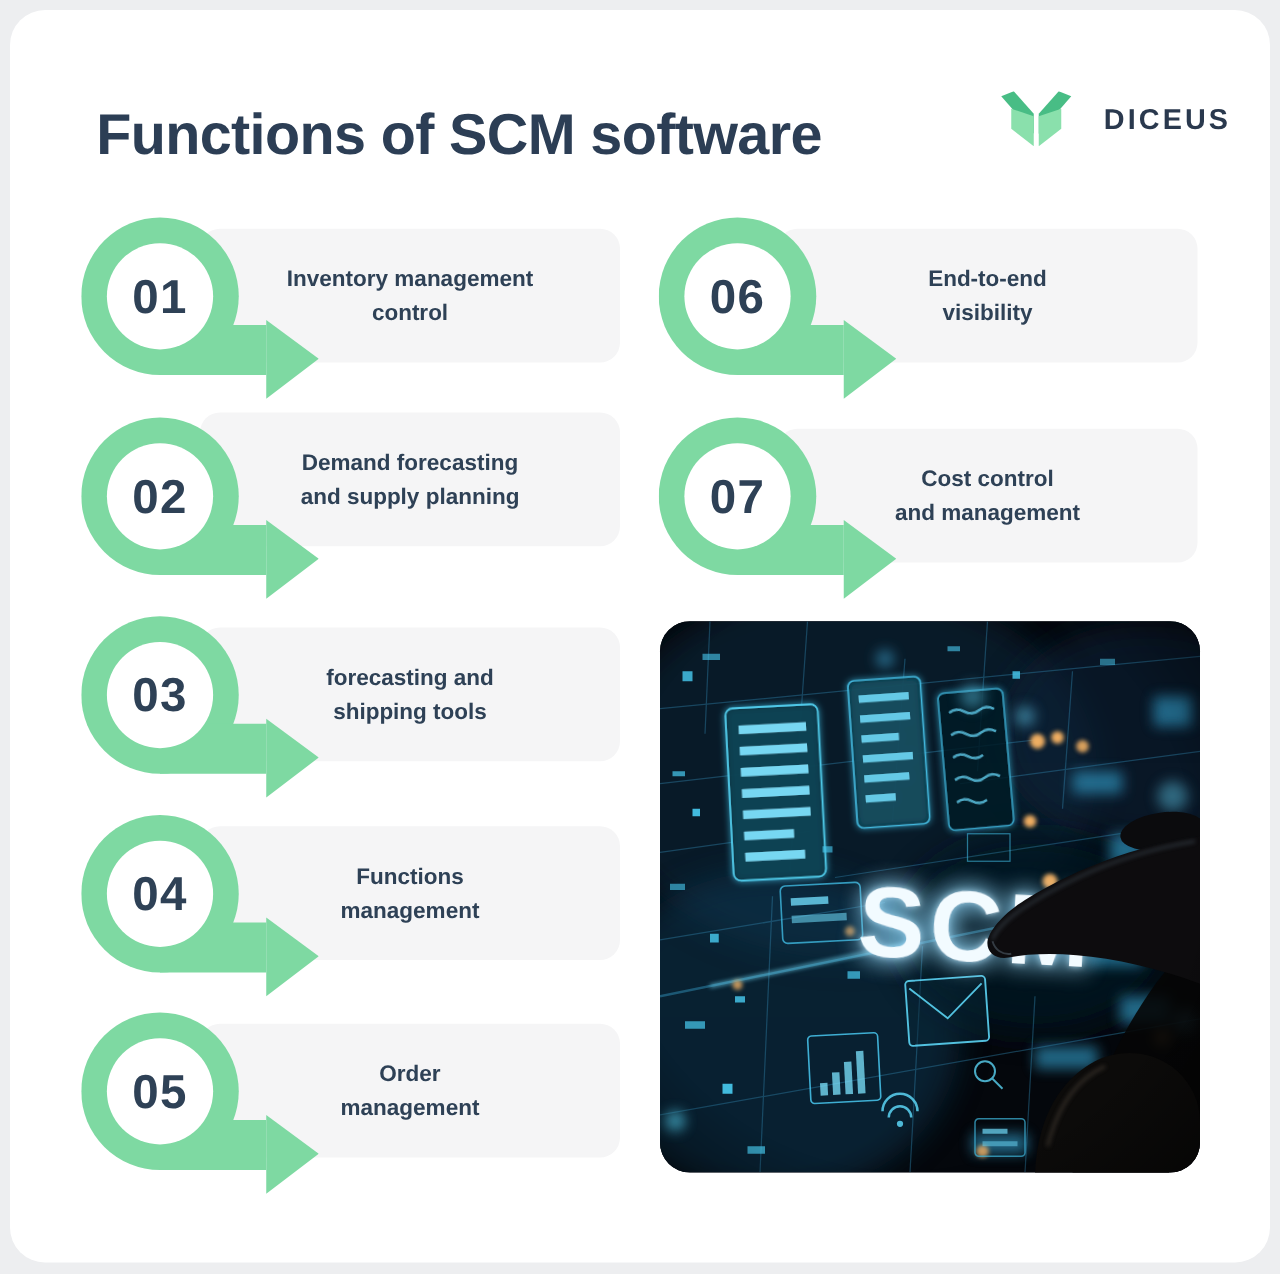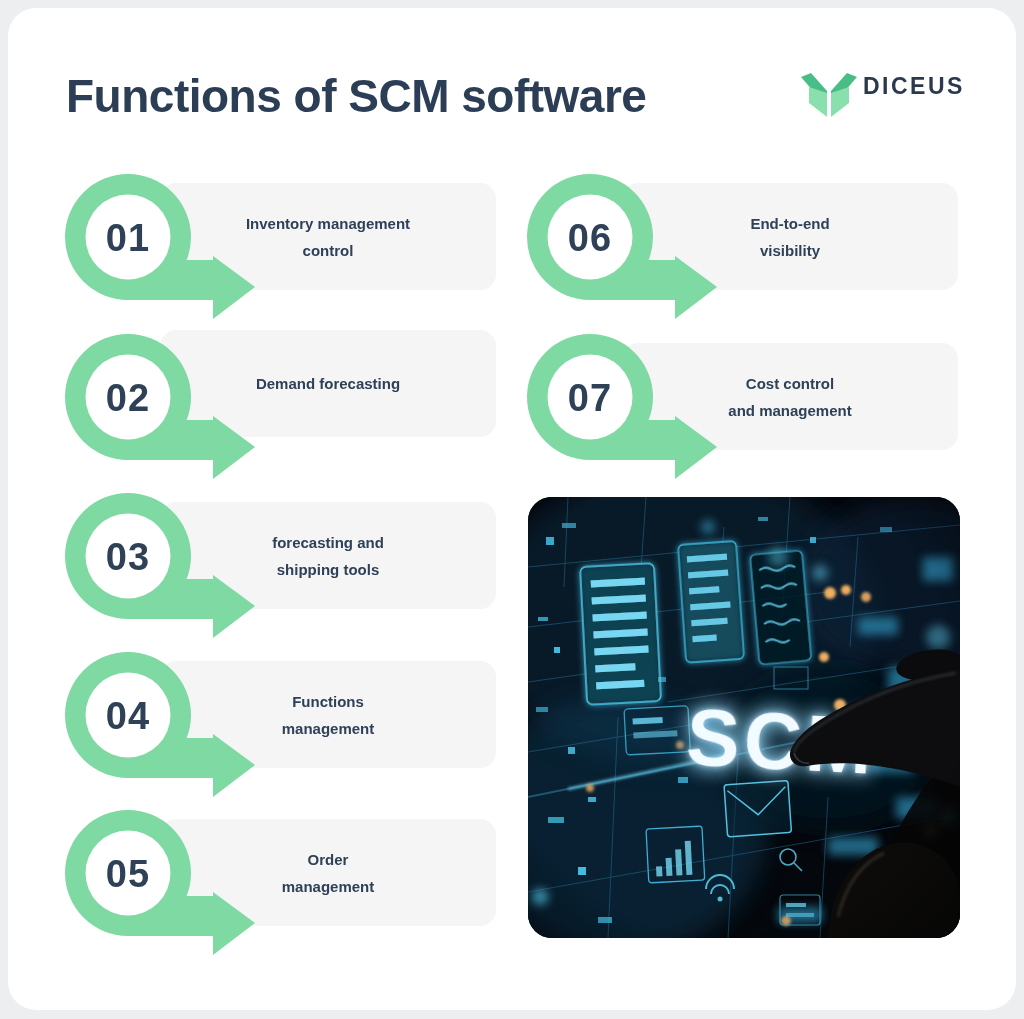--- a/index.html
+++ b/index.html
@@ -1,22 +1,22 @@
 <!DOCTYPE html>
 <html><head>
 <meta charset="utf-8">
 <style>
   html,body{margin:0;padding:0;background:#e4e6e8;font-family:"Liberation Sans",sans-serif;}
   .stage{position:relative;width:1024px;height:1019px;background:#edeef0;overflow:hidden;margin:0 auto;}
   .panel{position:absolute;left:8px;top:8px;width:1008px;height:1002px;background:#ffffff;border-radius:28px;}
-  .title{position:absolute;left:65px;top:68px;font-size:46px;font-weight:700;color:#2c3e55;letter-spacing:-0.5px;margin:1px;}
-  .logo{position:absolute;left:799px;top:73px;width:210px;height:44px;display:flex;gap:4px;}
+  .title{position:absolute;left:65px;top:68px;font-size:46px;font-weight:700;color:#2c3e55;letter-spacing:-0.5px;margin:12px;}
+  .logo{position:absolute;left:799px;top:73px;width:210px;height:44px;display:flex;align-items:center;gap:24px;}
   .wordmark{font-size:23px;font-weight:700;letter-spacing:2.5px;color:#2a394e;}
   .card{position:absolute;width:336px;height:107px;background:#f5f5f6;border-radius:16px;display:flex;align-items:center;justify-content:center;z-index:1;}
-  .card-lines{text-align:center;color:#2e4156;font-size:15px;line-height:27px;font-weight:700;}
+  .card-lines{text-align:center;color:#2e4156;font-size:18px;line-height:27px;font-weight:700;}
   .card-lines span{display:block;}
   .marker{position:absolute;width:190px;height:148px;z-index:2;}
   .marker text{font-family:"Liberation Sans",sans-serif;font-size:38px;font-weight:700;fill:#2e4156;letter-spacing:1px;}
   .photo{position:absolute;left:528px;top:497px;width:432px;height:441px;border-radius:24px;overflow:hidden;background:#04070c;z-index:1;}
   .photo svg{display:block;}
 </style>
 </head>
 <body>
 
 <div class="stage">
@@ -37,20 +37,21 @@
   <div class="card" style="left:160px;top:183px">
     <div class="card-lines">
       <span>Inventory management</span>
         <span>control</span>
         <span></span>
     </div>
   </div>
   <div class="card" style="left:160px;top:330px">
     <div class="card-lines">
       <span>Demand forecasting</span>
+        <span>and supply planning</span>
         <span></span>
     </div>
   </div>
   <div class="card" style="left:160px;top:502px">
     <div class="card-lines">
         <span>forecasting and</span>
         <span>shipping tools</span>
     </div>
   </div>
   <div class="card" style="left:160px;top:661px">

